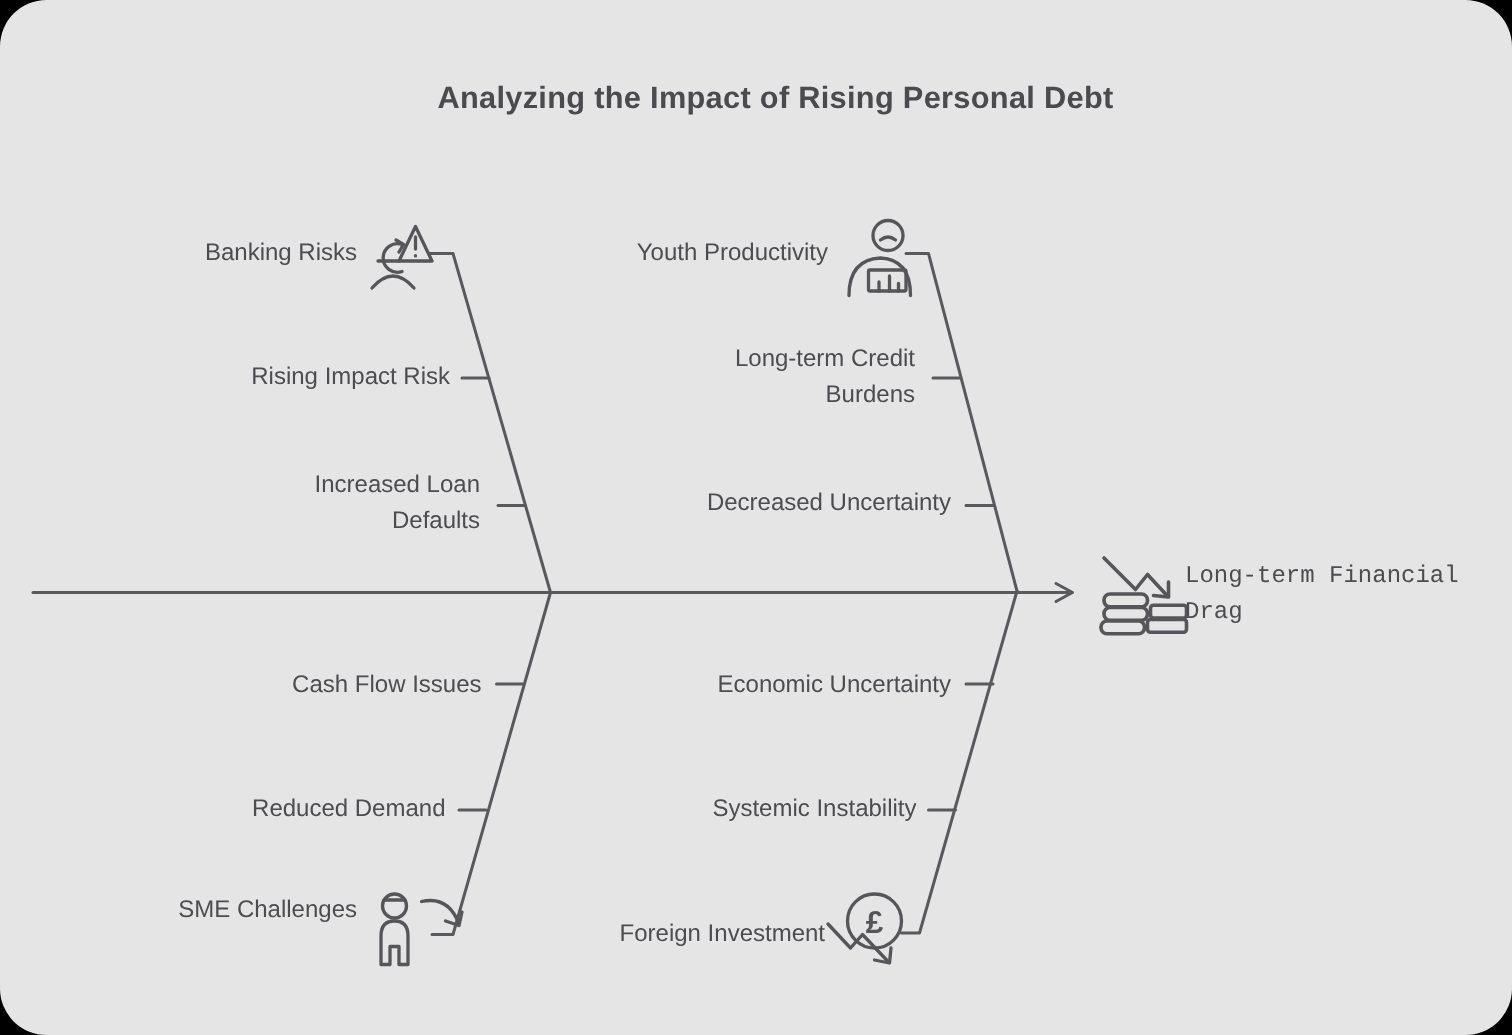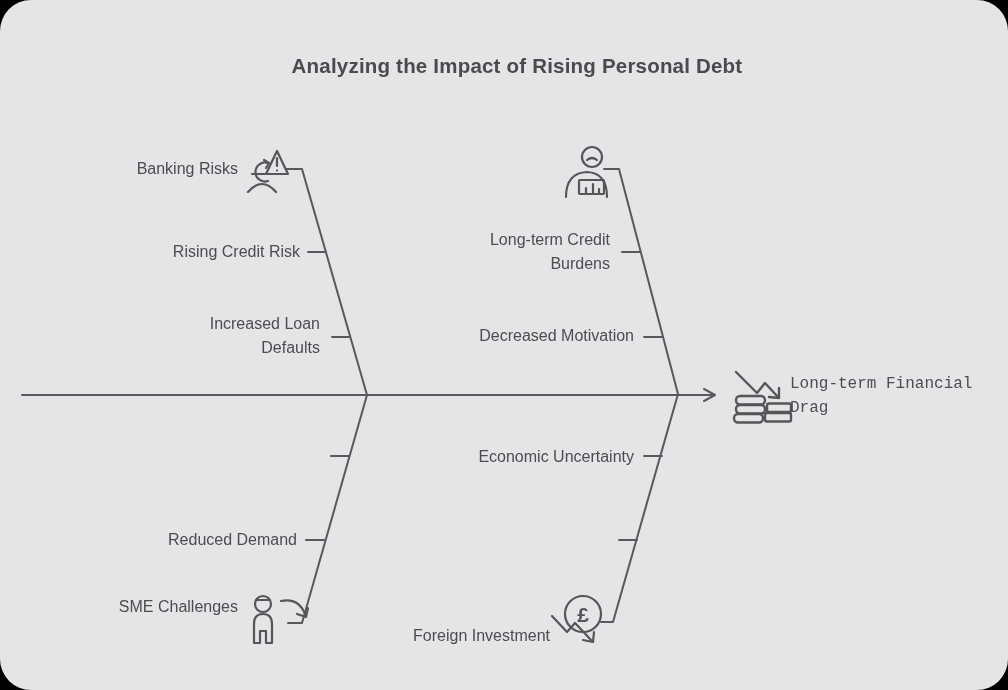--- a/index.html
+++ b/index.html
@@ -21,21 +21,21 @@
   .lbl-rising{right:708px;top:240px;}
   .lbl-loan{right:688px;top:312px;}
   .lbl-cash{right:687px;top:445px;}
   .lbl-demand{right:711px;top:528px;}
   .lbl-sme{right:770px;top:583px;margin-top:12px;}
   .lbl-youth{right:456px;top:157px;}
   .lbl-credit{right:398px;top:228px;}
   .lbl-motivation{right:374px;top:324px;}
   .lbl-economic{right:374px;top:445px;}
   .lbl-systemic{right:397px;top:528px;}
-  .lbl-foreign{right:458px;top:611px;margin-top:13px;}
+  .lbl-foreign{right:458px;top:611px;}
   .lbl-effect{left:790px;top:372px;text-align:left;font-family:Liberation Mono, monospace;}
   svg{position:absolute;left:0;top:0;}
 </style>
 </head>
 <body>
 
 <div class="canvas">
 
   <div class="title">Analyzing the Impact of Rising Personal Debt</div>
 
@@ -103,26 +103,29 @@
       <path d="M769,397 L779,398 L779,388"></path>
       <rect x="736" y="396" width="29" height="8.5" rx="4"></rect>
       <rect x="736" y="405" width="29" height="8.5" rx="4"></rect>
       <rect x="734" y="414" width="29" height="8.5" rx="4"></rect>
       <rect x="767" y="403.5" width="24" height="8.5" rx="2"></rect>
       <rect x="765" y="413" width="26" height="8.5" rx="2"></rect>
     </g>
   </svg>
 
   <div class="label r lbl-banking">Banking Risks</div>
+  <div class="label r lbl-youth">Youth Productivity</div>
   <div class="label r lbl-sme">SME Challenges</div>
   <div class="label r lbl-foreign">Foreign Investment</div>
 
-  <div class="label r lbl-rising">Rising Credit Risk</div>
+  <div class="label r lbl-rising">Rising Impact Risk</div>
   <div class="label r lbl-loan">Increased Loan
 Defaults</div>
   <div class="label r lbl-credit">Long-term Credit
 Burdens</div>
-  <div class="label r lbl-motivation">Decreased Motivation</div>
+  <div class="label r lbl-motivation">Decreased Uncertainty</div>
+  <div class="label r lbl-cash">Cash Flow Issues</div>
   <div class="label r lbl-economic">Economic Uncertainty</div>
   <div class="label r lbl-demand">Reduced Demand</div>
+  <div class="label r lbl-systemic">Systemic Instability</div>
 
   <div class="label lbl-effect">Long-term Financial Drag</div>
 </div>
 
 </body></html>

